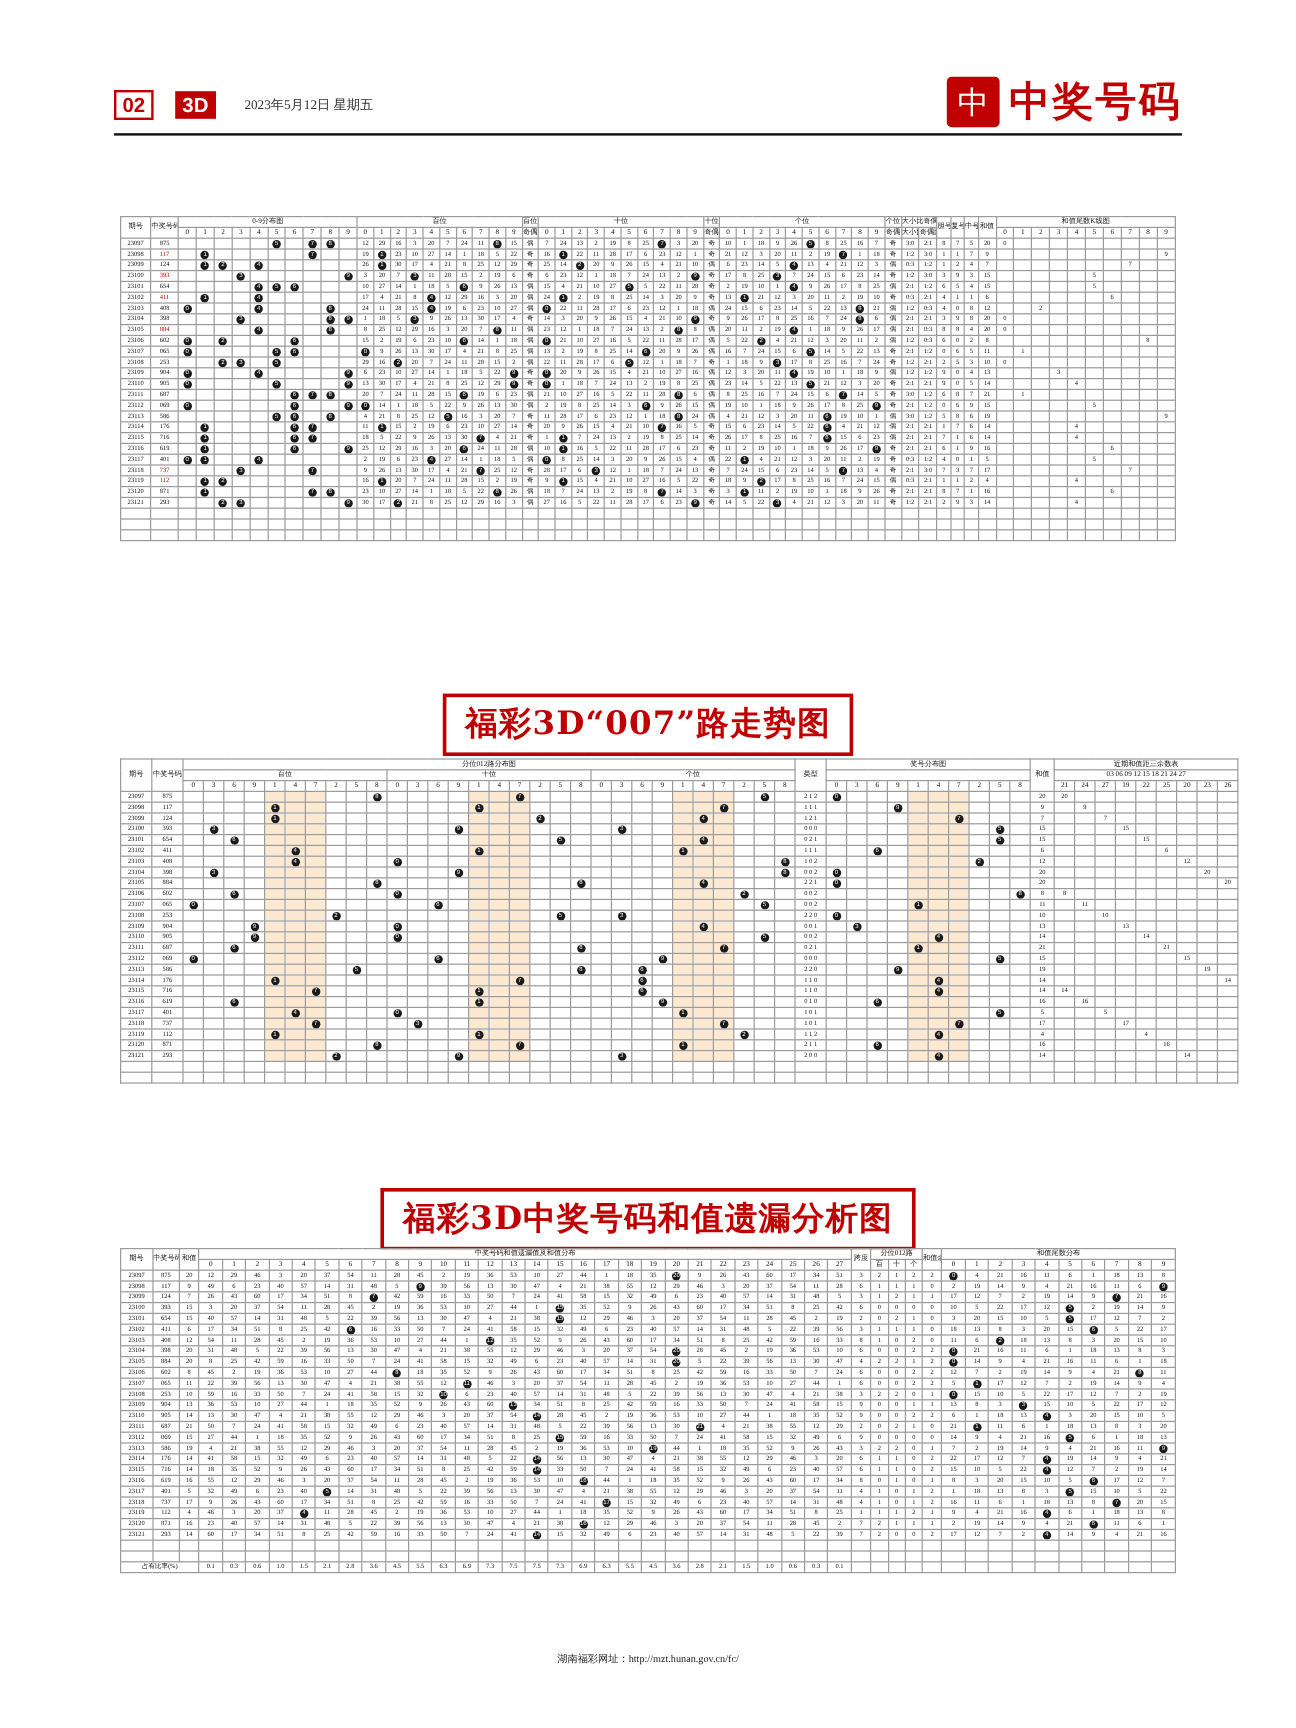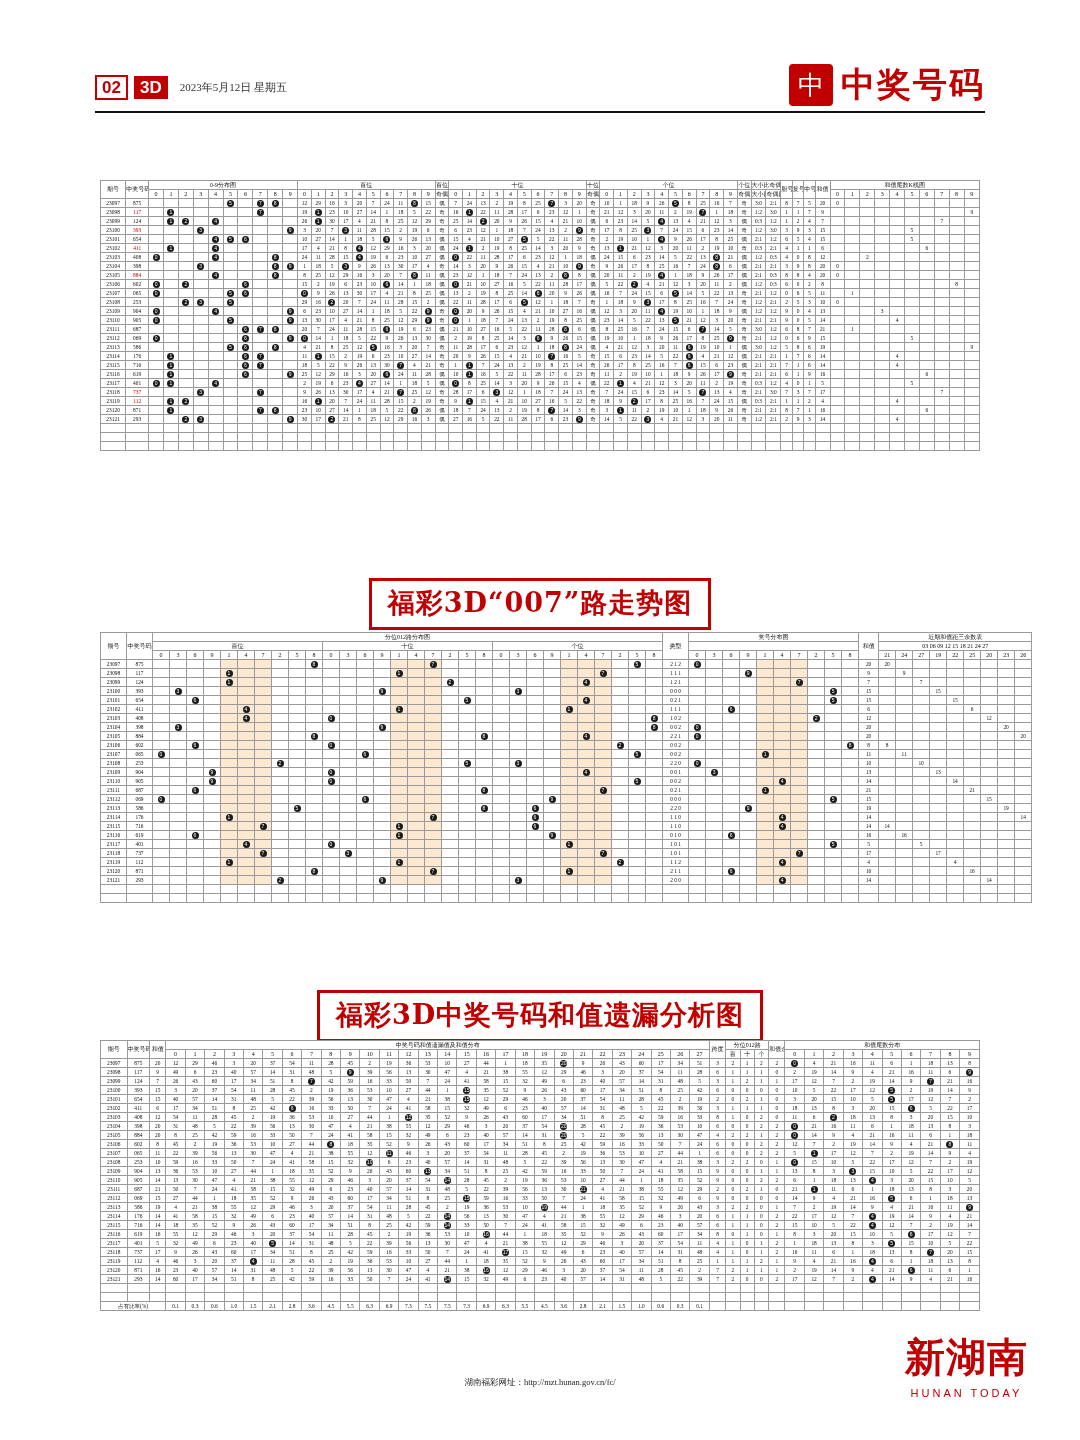--- a/index.html
+++ b/index.html
@@ -7,21 +7,21 @@
     width:1080px;height:1440px;background:#ffffff;
     font-family:"Liberation Serif", serif;
     color:#111;
     position:relative;
     overflow:hidden;
   }
   .page{position:relative;width:1080px;height:1440px;}
 
   
   .header{position:absolute;left:95px;top:72px;width:890px;height:46px;}
-  .hdr-left{display:flex;align-items:center;gap:6px;height:30px;}
+  .hdr-left{display:flex;align-items:center;gap:18px;height:30px;}
   .pg-num{
     border:2px solid #c00000;color:#c00000;font-weight:bold;font-size:17px;
     padding:0 5px;line-height:21px;height:21px;display:inline-block;
     font-family:"Liberation Sans", sans-serif;
   }
   .pg-3d{
     background:#c00000;color:#fff;font-weight:bold;font-size:17px;
     padding:0 6px;line-height:23px;height:23px;display:inline-block;
     font-family:"Liberation Sans", sans-serif;
   }
@@ -5079,17 +5079,13 @@
           <td></td>
           <td></td>
           <td></td>
           <td></td>
           <td></td>
         </tr>
       </tbody>
     </table>
 
   <div class="footer-url">湖南福彩网址：http://mzt.hunan.gov.cn/fc/</div>
-  <div class="ht-logo">
-    <div class="ht-cn">新湖南</div>
-    <div class="ht-en">HUNAN TODAY</div>
-  </div>
 </div>
 
 </body></html>

